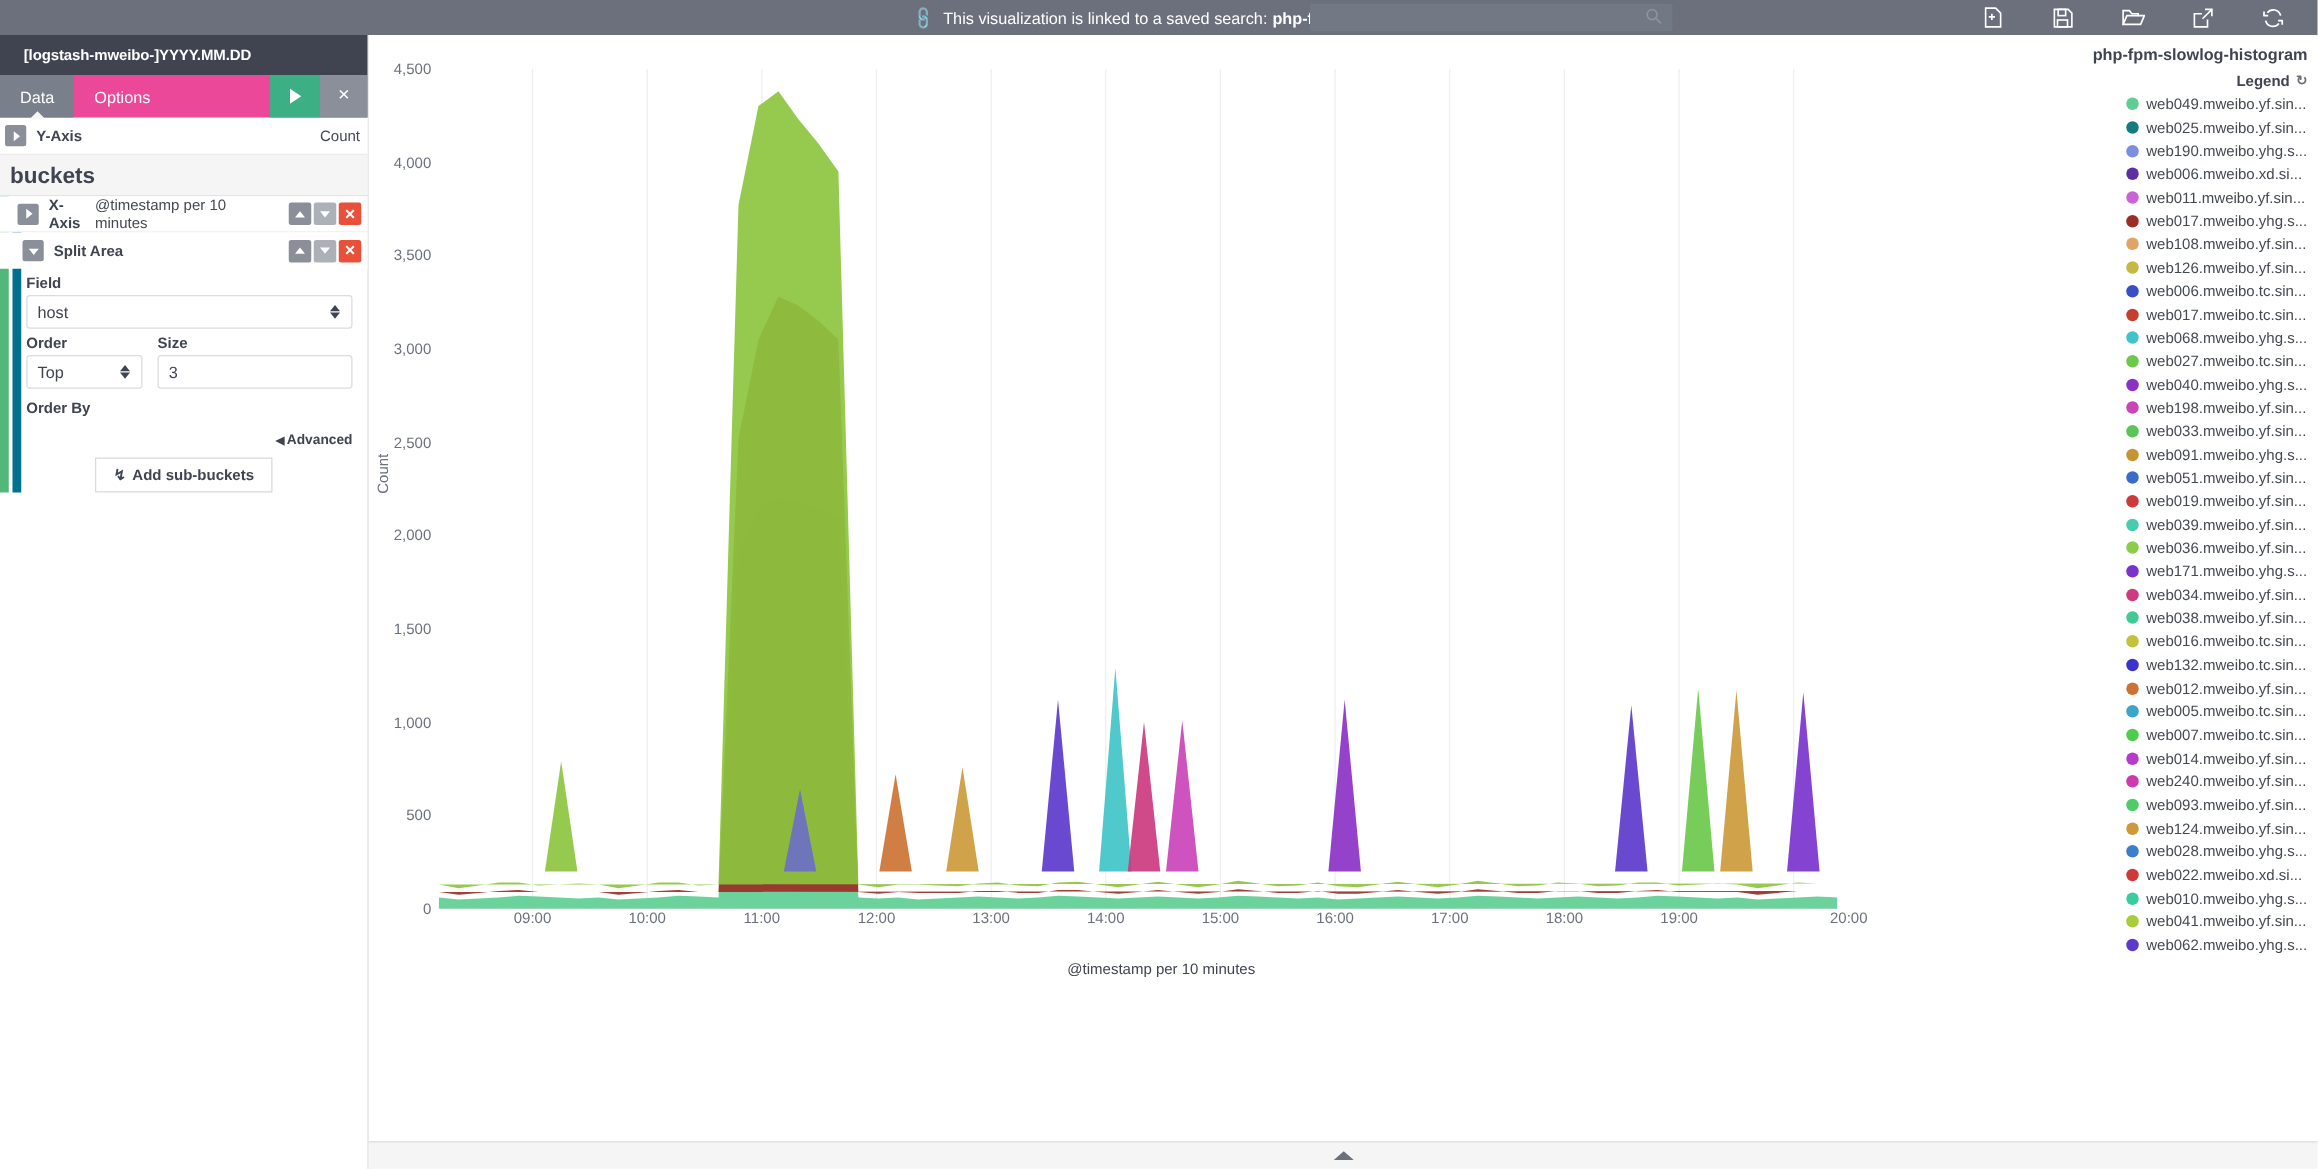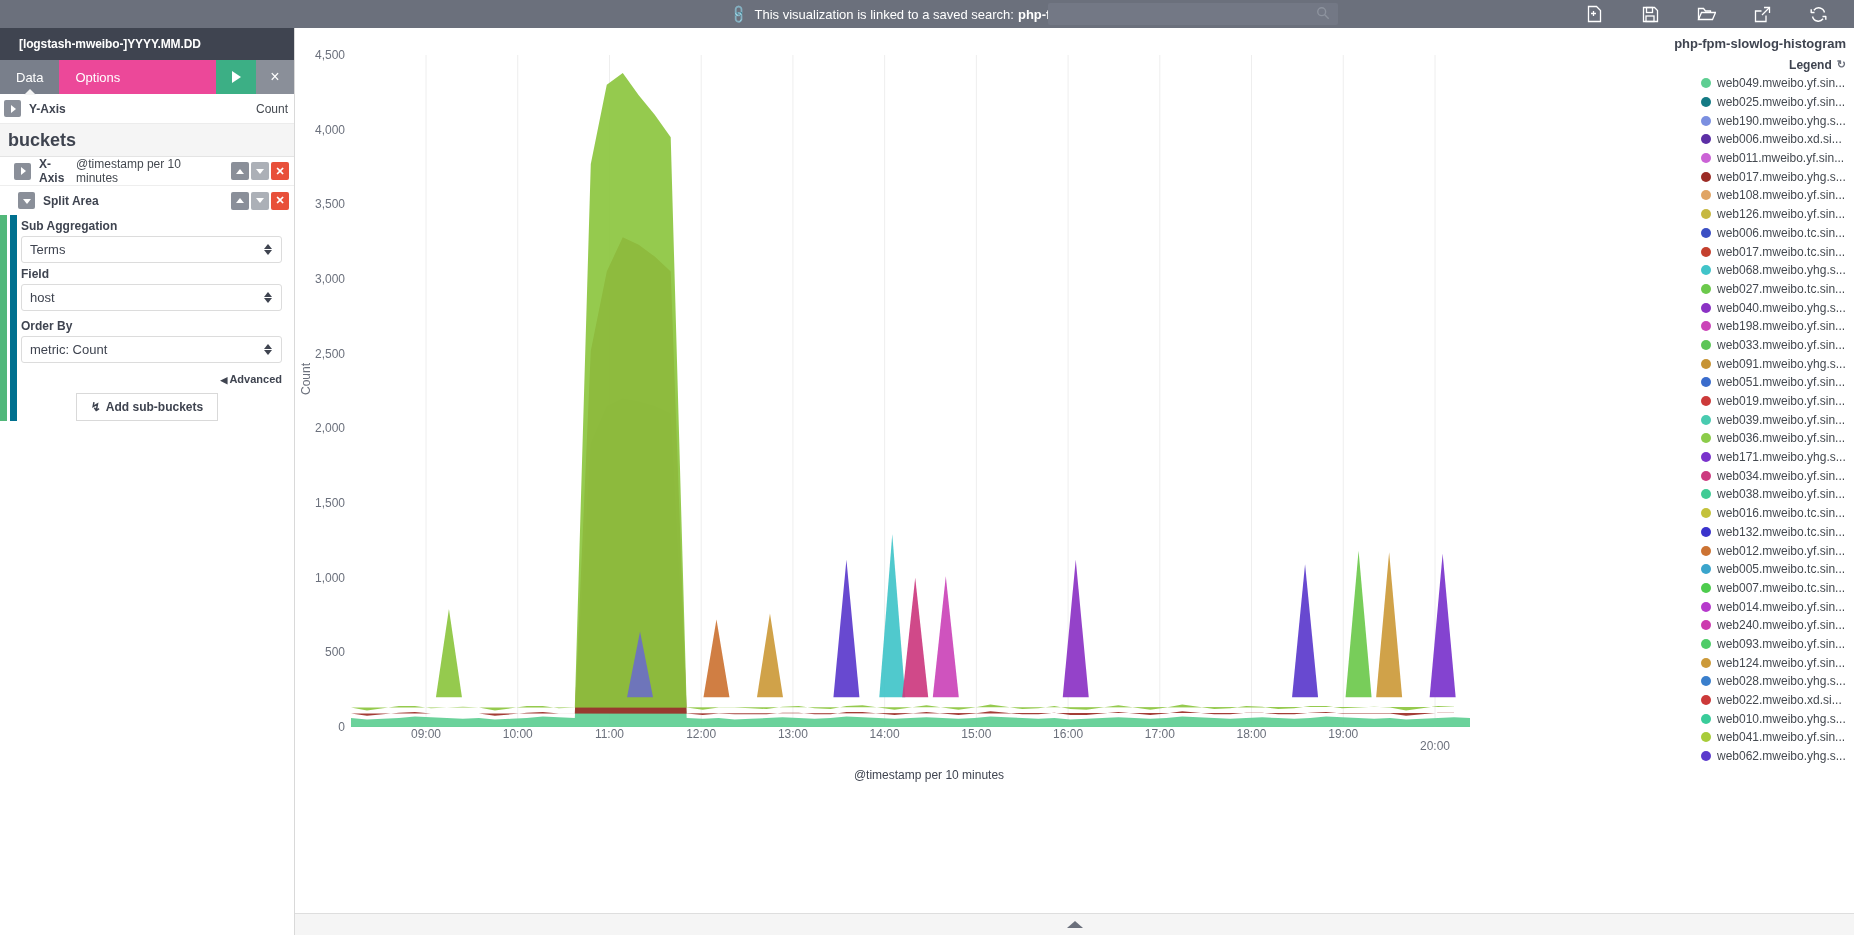--- a/index.html
+++ b/index.html
@@ -346,40 +346,45 @@
           <div class="ctrl-btn ctrl-up">
               <span class="up-t"></span>
             </div>
           <div class="ctrl-btn ctrl-down">
               <span class="dn-t"></span>
             </div>
           <div class="ctrl-btn ctrl-del">✕</div>
         </div>
       </div>
 
-      <div class="form-group">
-        <label class="form-label">Sub Aggregation</label>
-        <div class="form-ctrl select-ctrl">
-          <span>Terms</span>
-        </div>
-      </div>
 
       <div class="form-group">
         <label class="form-label">Field</label>
         <div class="form-ctrl select-ctrl">
           <span>host</span>
         </div>
       </div>
 
+      <div class="row2">
+        <div class="col-order">
+          <label class="form-label">Order</label>
+          <div class="form-ctrl select-ctrl">
+            <span>Top</span>
+          </div>
+        </div>
+        <div class="col-size">
+          <label class="form-label">Size</label>
+          <div class="form-ctrl">
+            <span>3</span>
+          </div>
+        </div>
+      </div>
 
       <div class="form-group" style="padding-top:8px;">
         <label class="form-label">Order By</label>
-        <div class="form-ctrl select-ctrl">
-          <span>metric: Count</span>
-        </div>
       </div>
 
       <div class="advanced-link">
         <span class="adv-caret">◀</span><span>Advanced</span>
       </div>
 
       <div class="subbucket-wrap">
         <div class="subbucket-btn">
           <span class="sb-icon">↯</span>
           <span>Add sub-buckets</span>
@@ -411,21 +416,21 @@
         <div class="xtick" style="left: 166.727px;">10:00</div>
         <div class="xtick" style="left: 258.455px;">11:00</div>
         <div class="xtick" style="left: 350.182px;">12:00</div>
         <div class="xtick" style="left: 441.909px;">13:00</div>
         <div class="xtick" style="left: 533.636px;">14:00</div>
         <div class="xtick" style="left: 625.364px;">15:00</div>
         <div class="xtick" style="left: 717.091px;">16:00</div>
         <div class="xtick" style="left: 808.818px;">17:00</div>
         <div class="xtick" style="left: 900.545px;">18:00</div>
         <div class="xtick" style="left: 992.273px;">19:00</div>
-        <div class="xtick" style="left: 1084px; margin-top: 12px;">20:00</div>
+        <div class="xtick" style="left: 1128px;">20:00</div>
       </div>
     <div class="x-axis-title">@timestamp per 10 minutes</div>
     <svg class="plot-svg" id="plot-svg" width="1119" height="672">
         <line x1="0" y1="672" x2="1119" y2="672" stroke="#cccccc" stroke-width="1"></line>
         <line x1="75" y1="0" x2="75" y2="672" stroke="#eeeeee" stroke-width="1"></line>
         <line x1="166.72727272727275" y1="0" x2="166.72727272727275" y2="672" stroke="#eeeeee" stroke-width="1"></line>
         <line x1="258.4545454545455" y1="0" x2="258.4545454545455" y2="672" stroke="#eeeeee" stroke-width="1"></line>
         <line x1="350.1818181818182" y1="0" x2="350.1818181818182" y2="672" stroke="#eeeeee" stroke-width="1"></line>
         <line x1="441.90909090909093" y1="0" x2="441.90909090909093" y2="672" stroke="#eeeeee" stroke-width="1"></line>
         <line x1="533.6363636363637" y1="0" x2="533.6363636363637" y2="672" stroke="#eeeeee" stroke-width="1"></line>

